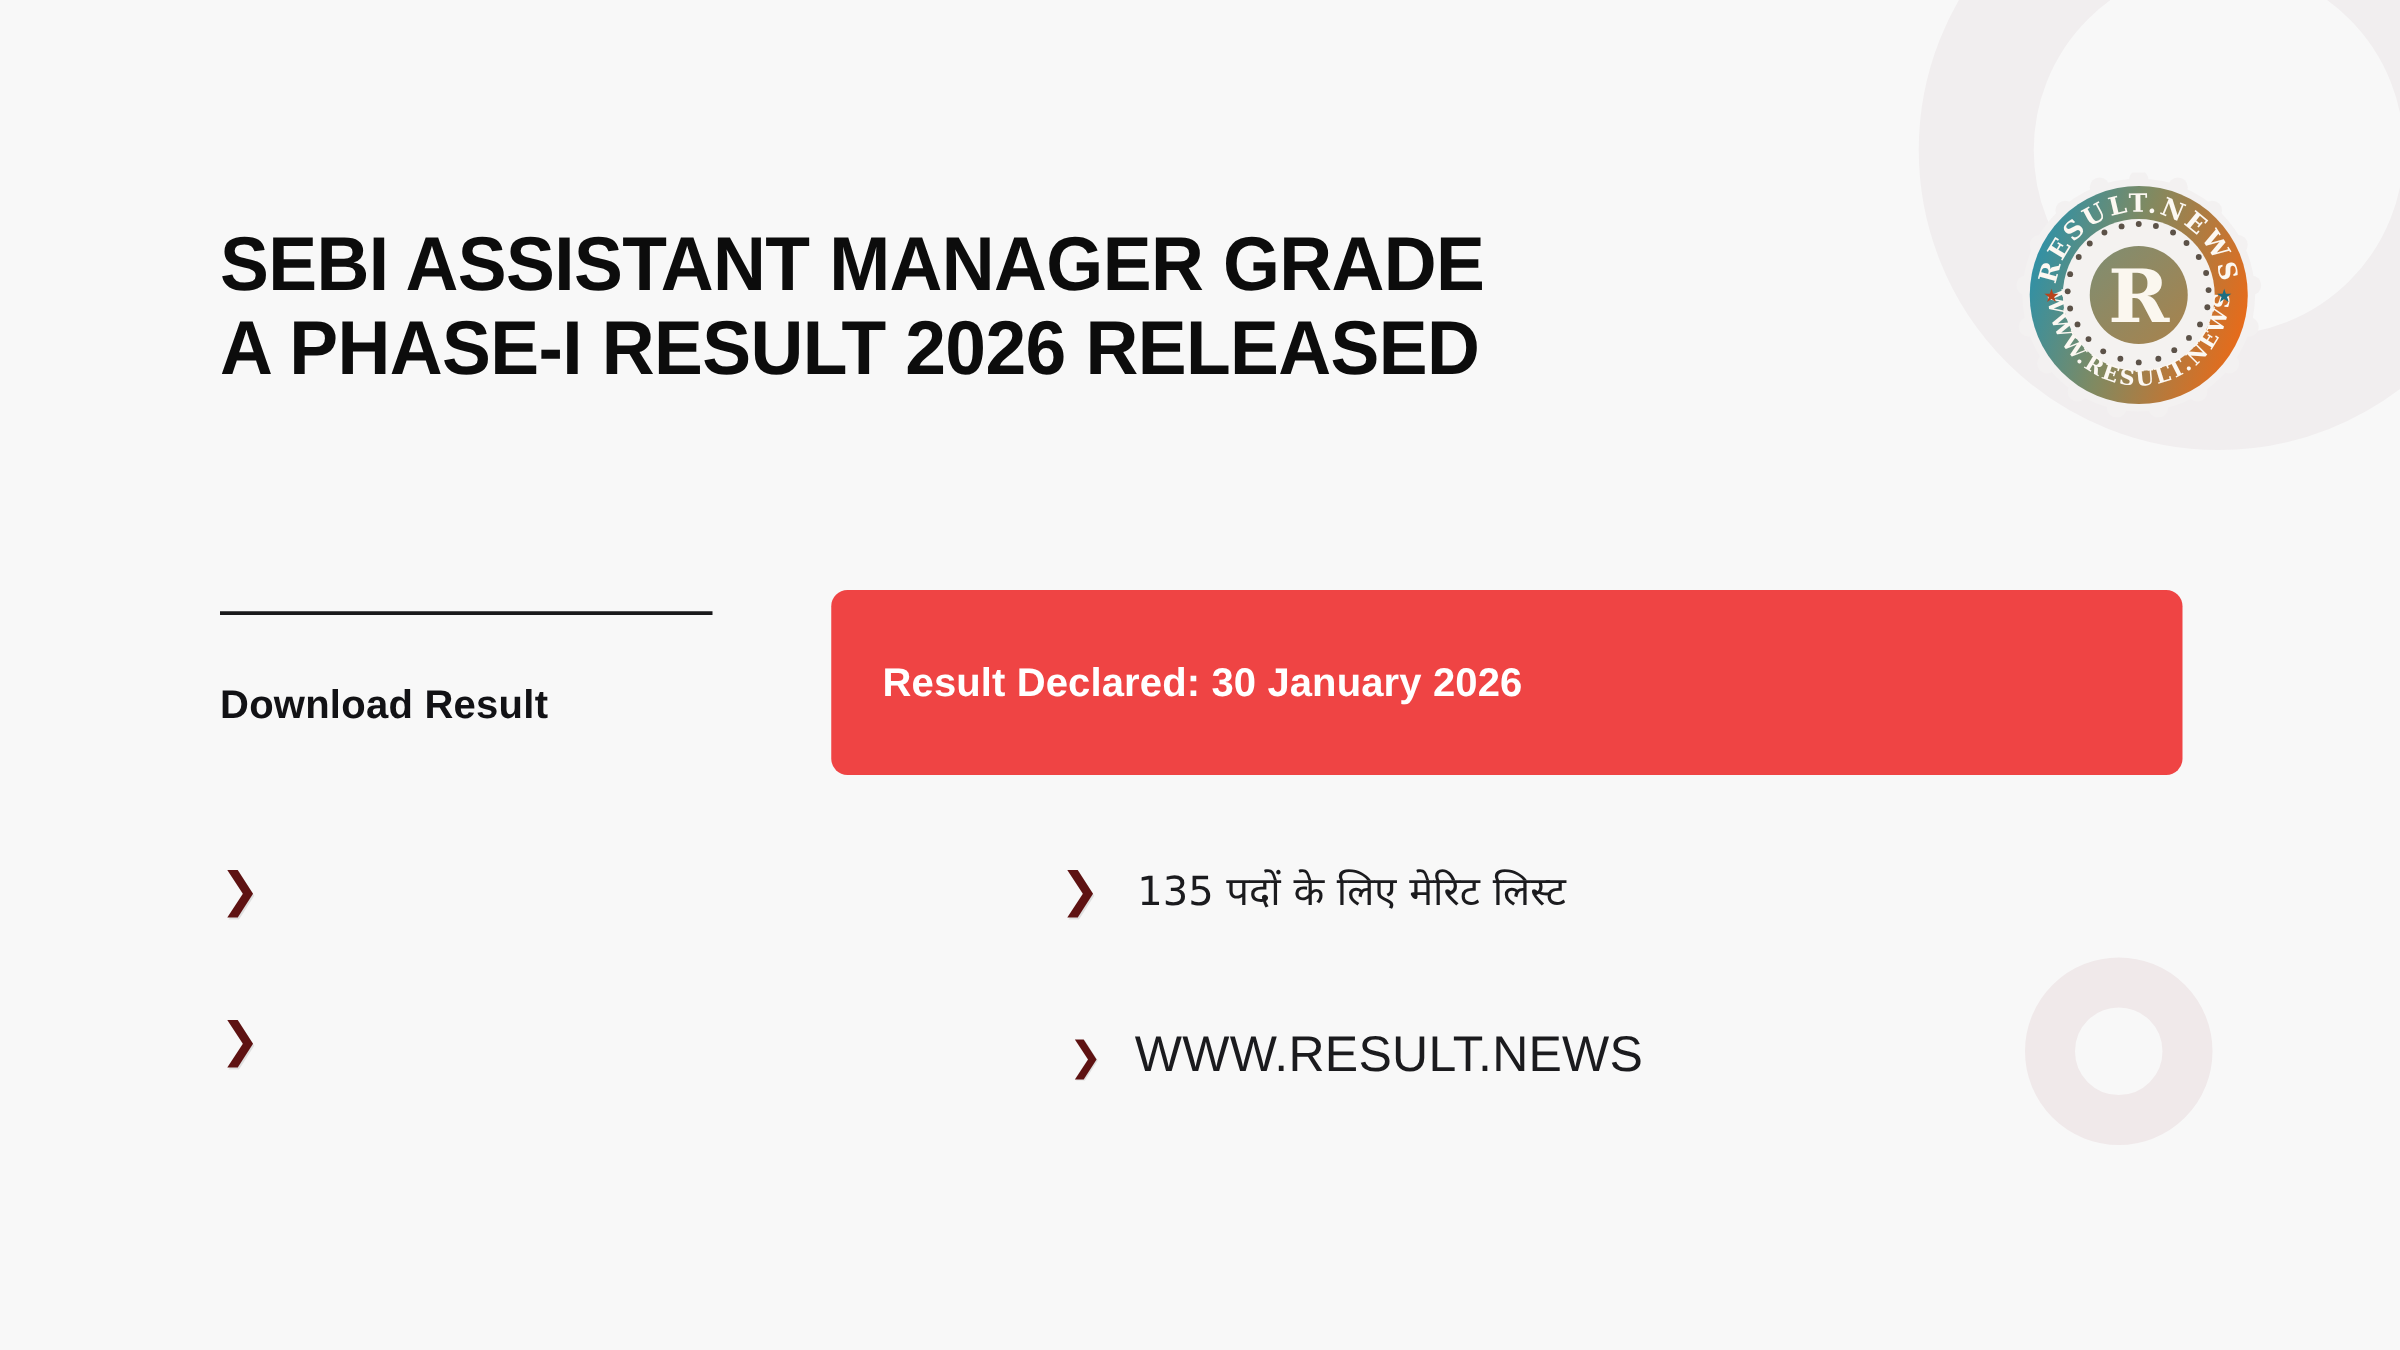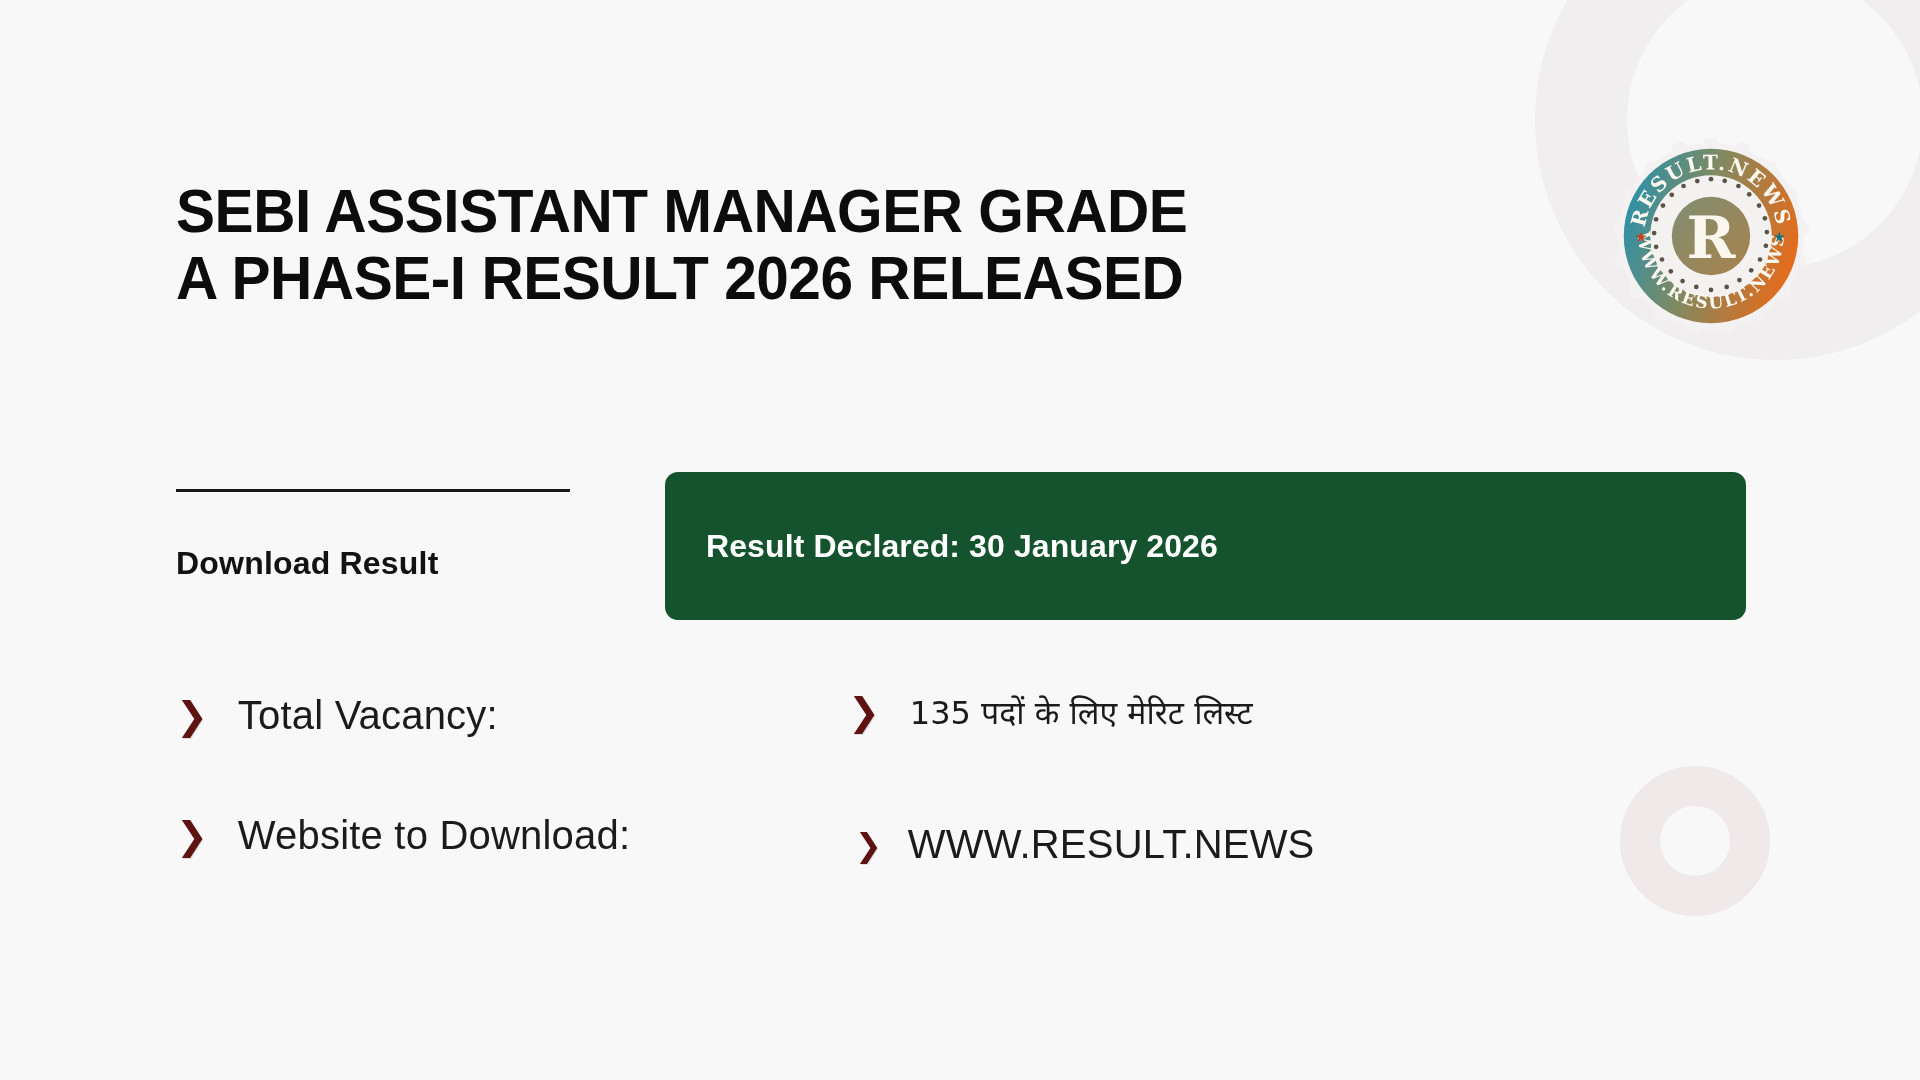--- a/index.html
+++ b/index.html
@@ -92,21 +92,21 @@
     color: #121215;
   }
 
   
   .banner {
     position: absolute;
     left: 665px;
     top: 472px;
     width: 1081px;
     height: 148px;
-    background: #14532d;
+    background: #ef4444;
     border-radius: 13px;
     display: flex;
     align-items: center;
   }
   .banner-text {
     margin: 0;
     padding-left: 41px;
     font-family: "Liberation Sans", sans-serif;
     font-weight: 700;
     font-size: 32px;
@@ -250,31 +250,29 @@
 
   <div class="divider"></div>
   <h2 class="section-label">Download Result</h2>
 
   <div class="banner">
     <p class="banner-text">Result Declared: 30 January 2026</p>
   </div>
 
   <div class="fact-row row-vacancy-label">
     <span class="chev chev-lg">❯</span>
-    <span class="fact-text fact-en gap-lg">Total Vacancy:</span>
   </div>
 
   <div class="fact-row row-vacancy-value">
     <span class="chev chev-lg">❯</span>
     <span class="fact-text fact-hi gap-lg">135 पदों के लिए मेरिट लिस्ट</span>
   </div>
 
   <div class="fact-row row-website-label">
     <span class="chev chev-lg">❯</span>
-    <span class="fact-text fact-en gap-lg">Website to Download:</span>
   </div>
 
   <div class="fact-row row-website-value">
     <span class="chev chev-md">❯</span>
     <span class="fact-text fact-en gap-md">WWW.RESULT.NEWS</span>
   </div>
 
 </div>
 
 </body></html>

